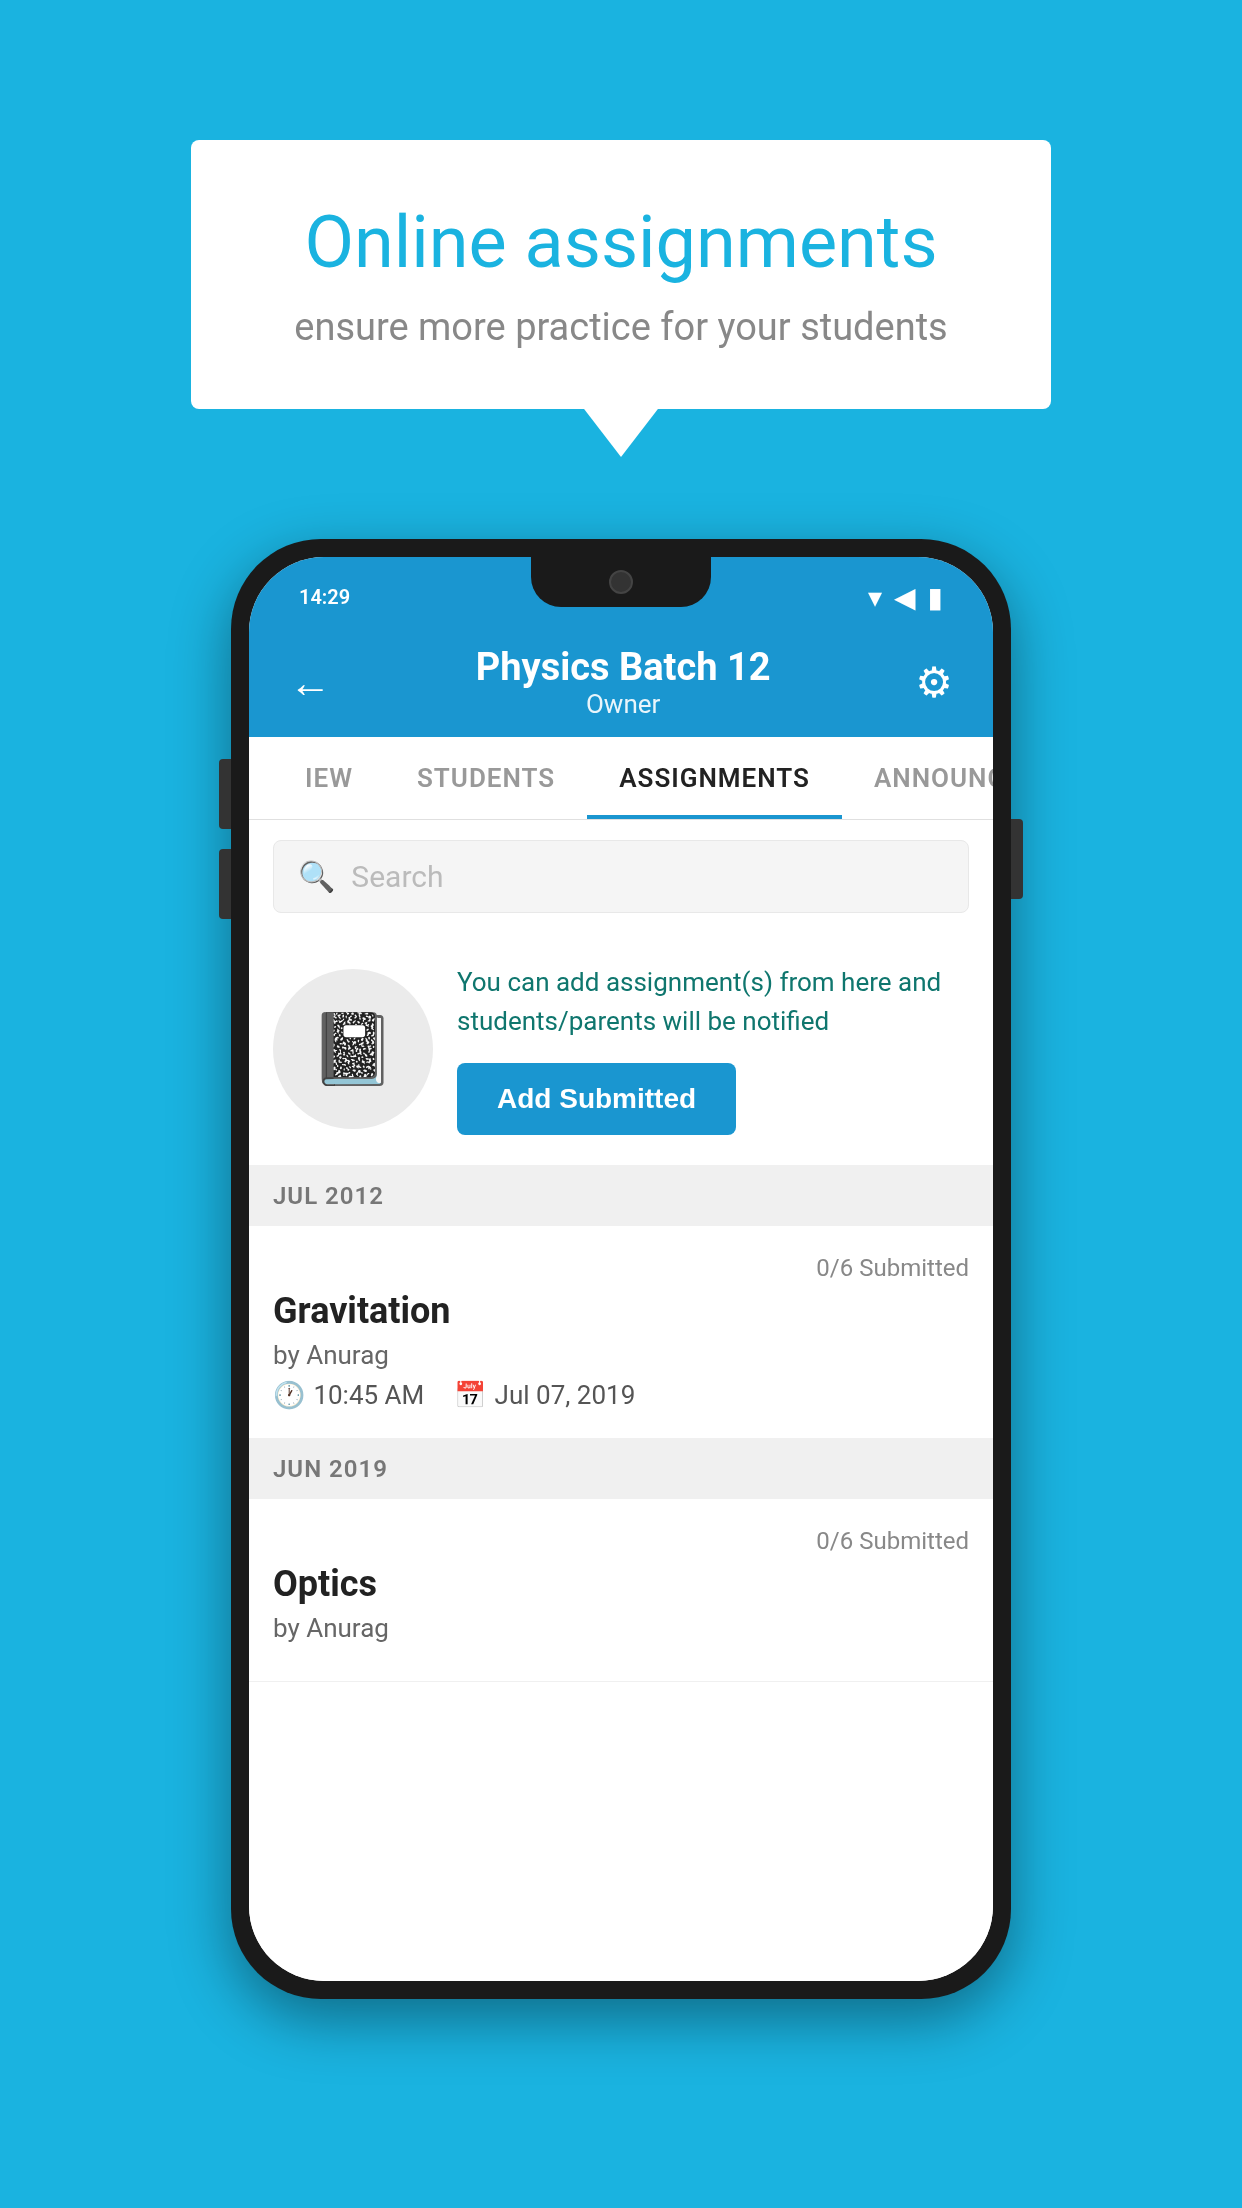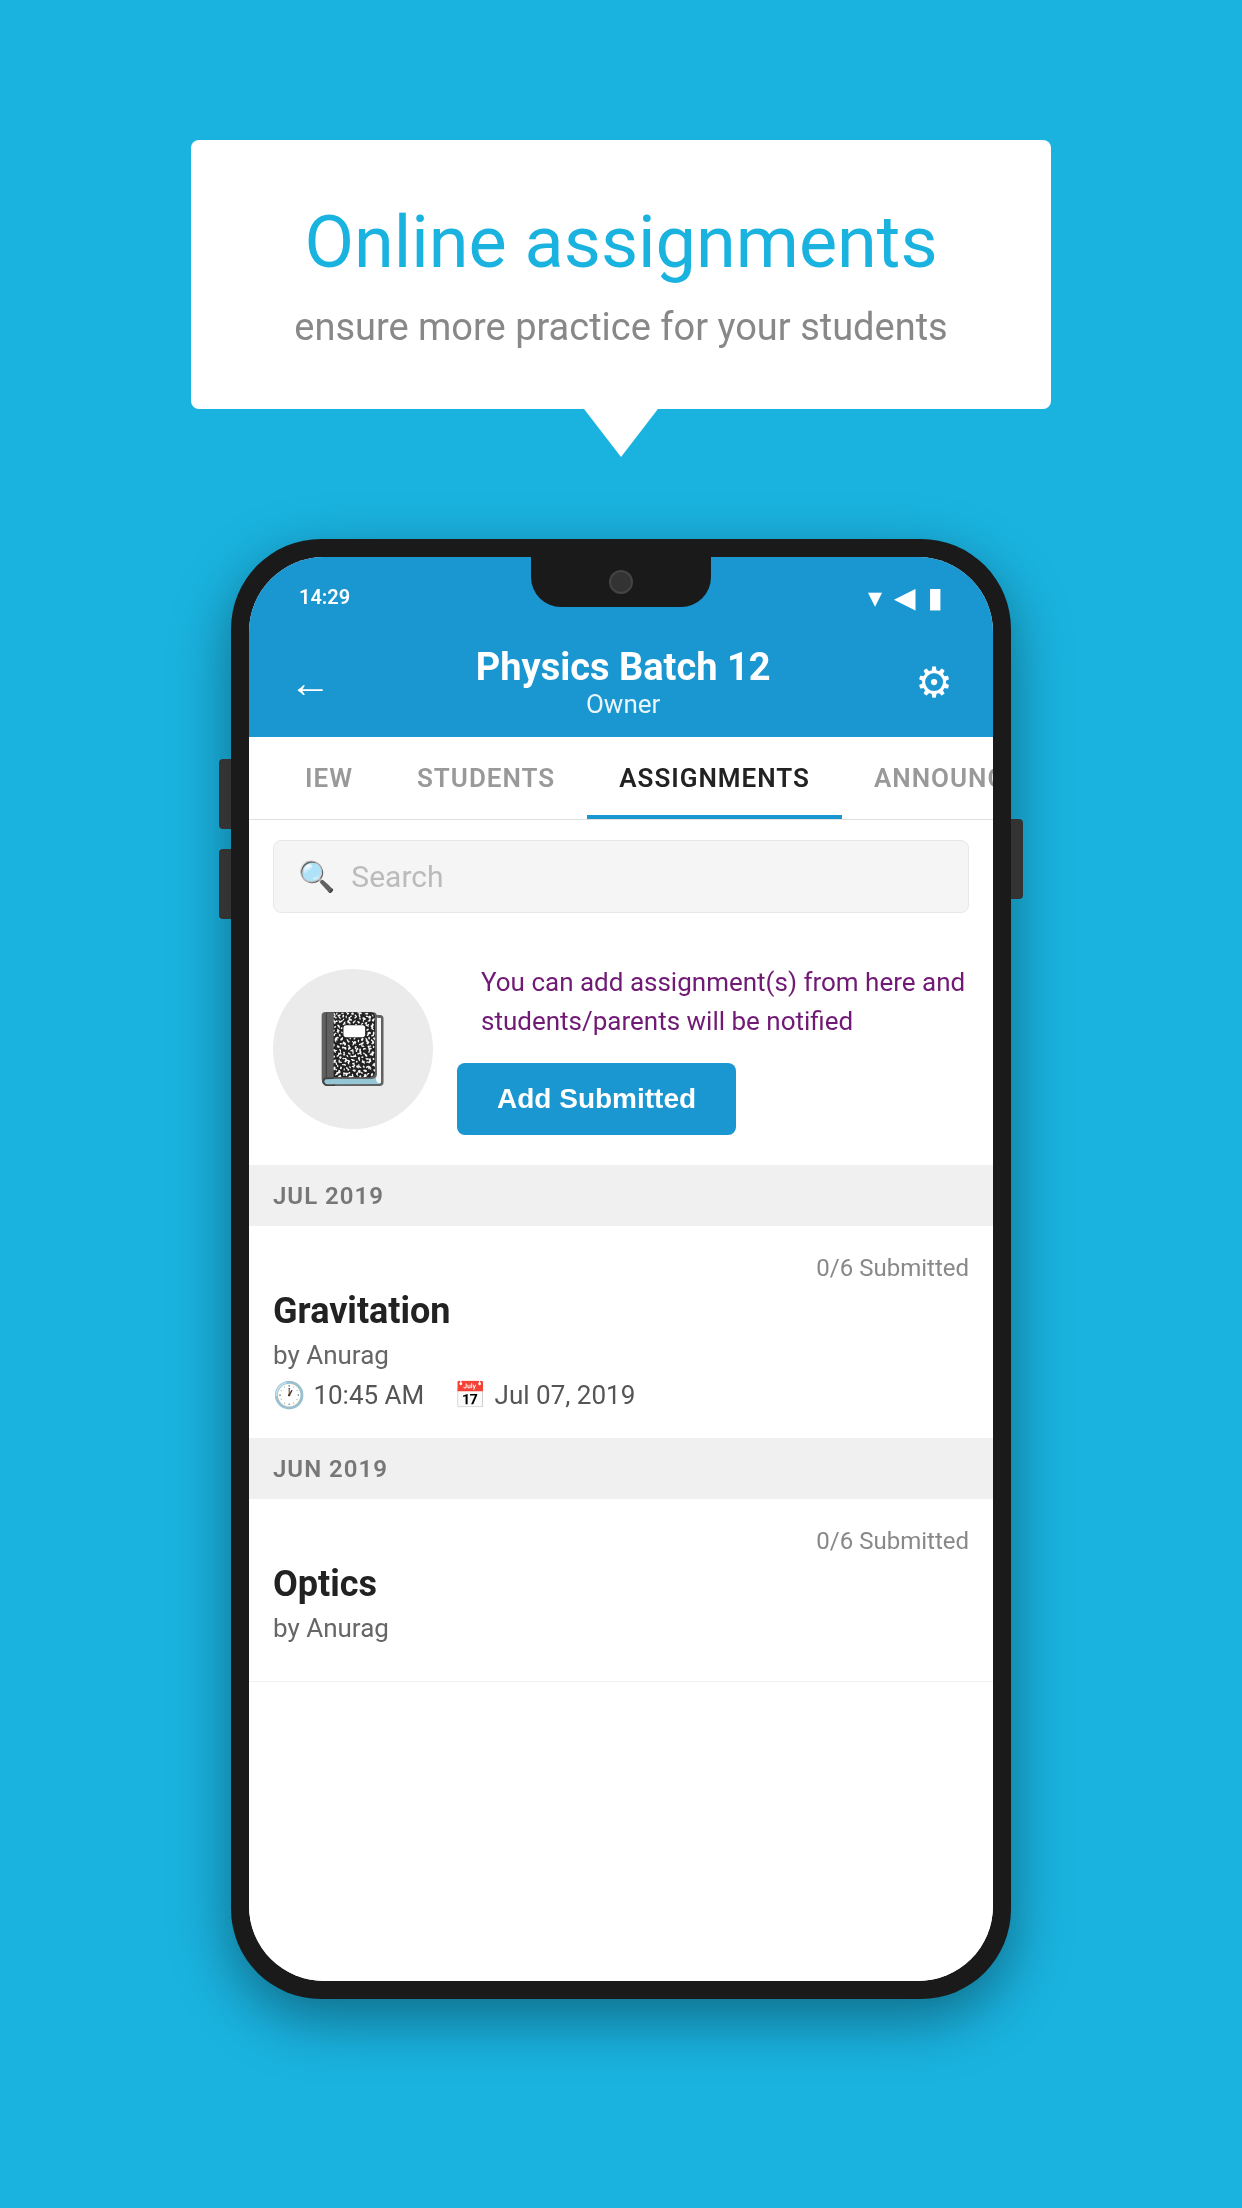--- a/index.html
+++ b/index.html
@@ -266,24 +266,23 @@
     .notebook-icon {
       font-size: 70px;
     }
 
     .promo-text-area {
       flex: 1;
     }
 
     .promo-desc {
       font-size: 26px;
-      color: #701a75;
+      color: #0f766e;
       line-height: 1.5;
       margin-bottom: 22px;
-      margin-left: 24px;
     }
 
     .add-assignment-btn {
       background: #1a96d0;
       color: white;
       border: none;
       border-radius: 8px;
       padding: 20px 40px;
       font-size: 28px;
       font-weight: 600;
@@ -443,21 +442,21 @@
         <div class="promo-card">
           <div class="promo-icon-circle">
             <span class="notebook-icon">📓</span>
           </div>
           <div class="promo-text-area">
             <div class="promo-desc">You can add assignment(s) from here and students/parents will be notified</div>
             <button class="add-assignment-btn">Add Submitted</button>
           </div>
         </div>
 
-        <div class="section-header">JUL 2019</div>
+        <div class="section-header">JUL 2012</div>
 
         <div class="assignment-item">
           <div class="assignment-top">
             <span class="assignment-name">Gravitation</span>
             <span class="submitted-count">0/6 Submitted</span>
           </div>
           <div class="assignment-by">by Anurag</div>
           <div class="assignment-meta">
             <div class="meta-item">
               <span class="meta-icon">🕐</span>

